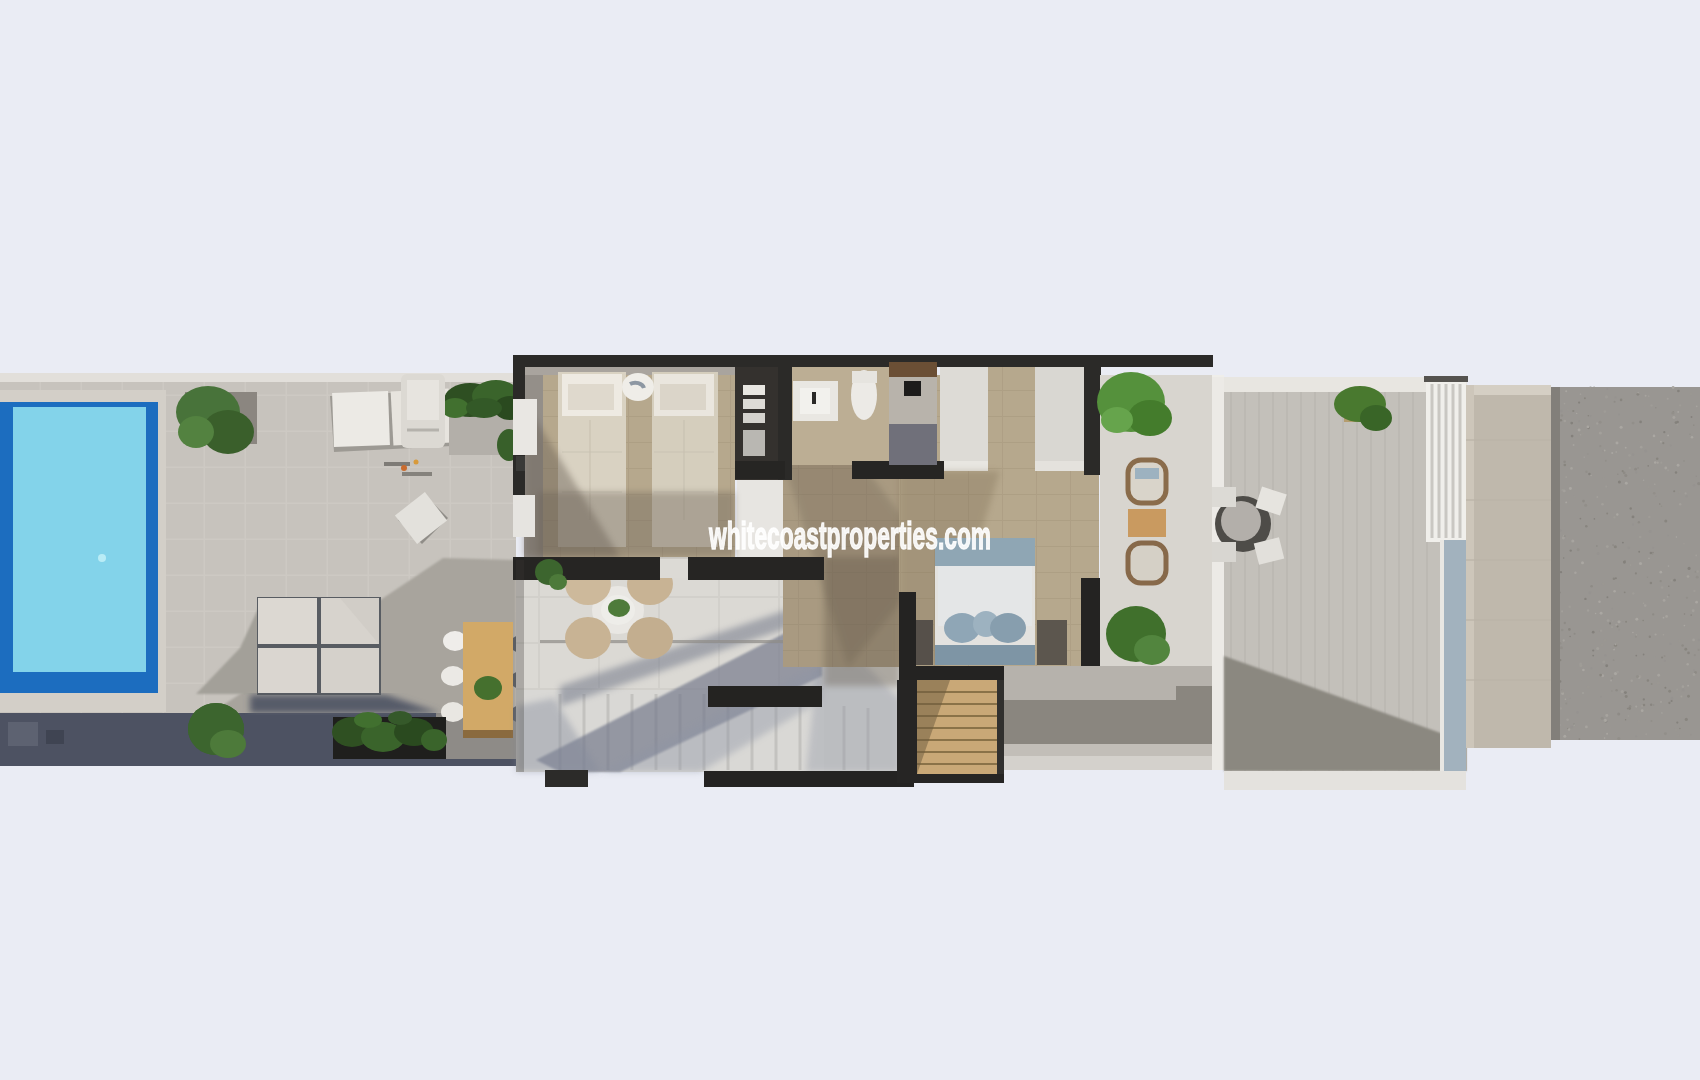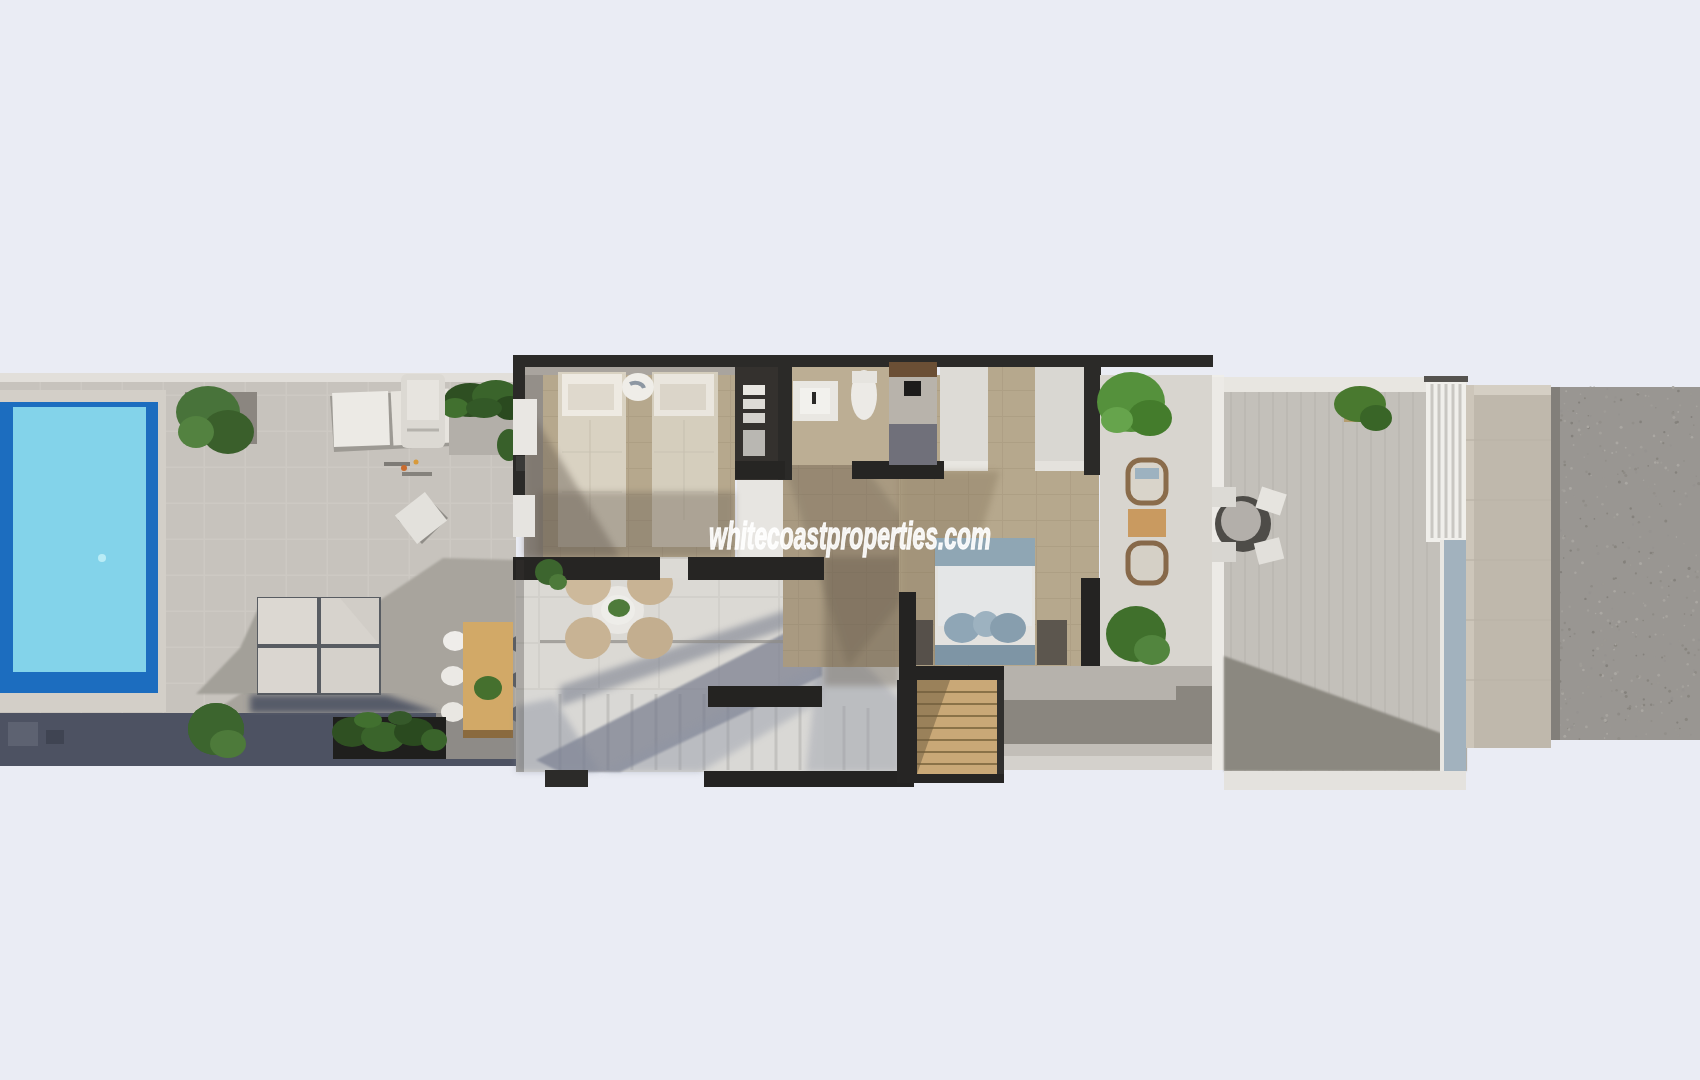--- a/index.html
+++ b/index.html
@@ -1,16 +1,16 @@
 <!DOCTYPE html>
 <html><head>
 <meta charset="utf-8">
 <style>
   html,body{margin:0;padding:0;background:#eaecf4;}
-  #stage{position:relative;width:1700px;height:1080px;overflow:hidden;background:#eaecf4;font-style:italic;}
+  #stage{position:relative;width:1700px;height:1080px;overflow:hidden;background:#eaecf4;}
   svg{display:block;filter:blur(0.7px);}
   text{font-family:"Liberation Sans", sans-serif;}
 </style>
 </head>
 <body>
 <div id="stage">
 <svg width="1700" height="1080" viewBox="0 0 1700 1080">
 <defs>
   <filter id="grain" x="-5%" y="-5%" width="110%" height="110%">
           <feTurbulence type="fractalNoise" baseFrequency="0.55" numOctaves="3" result="n"></feTurbulence>

